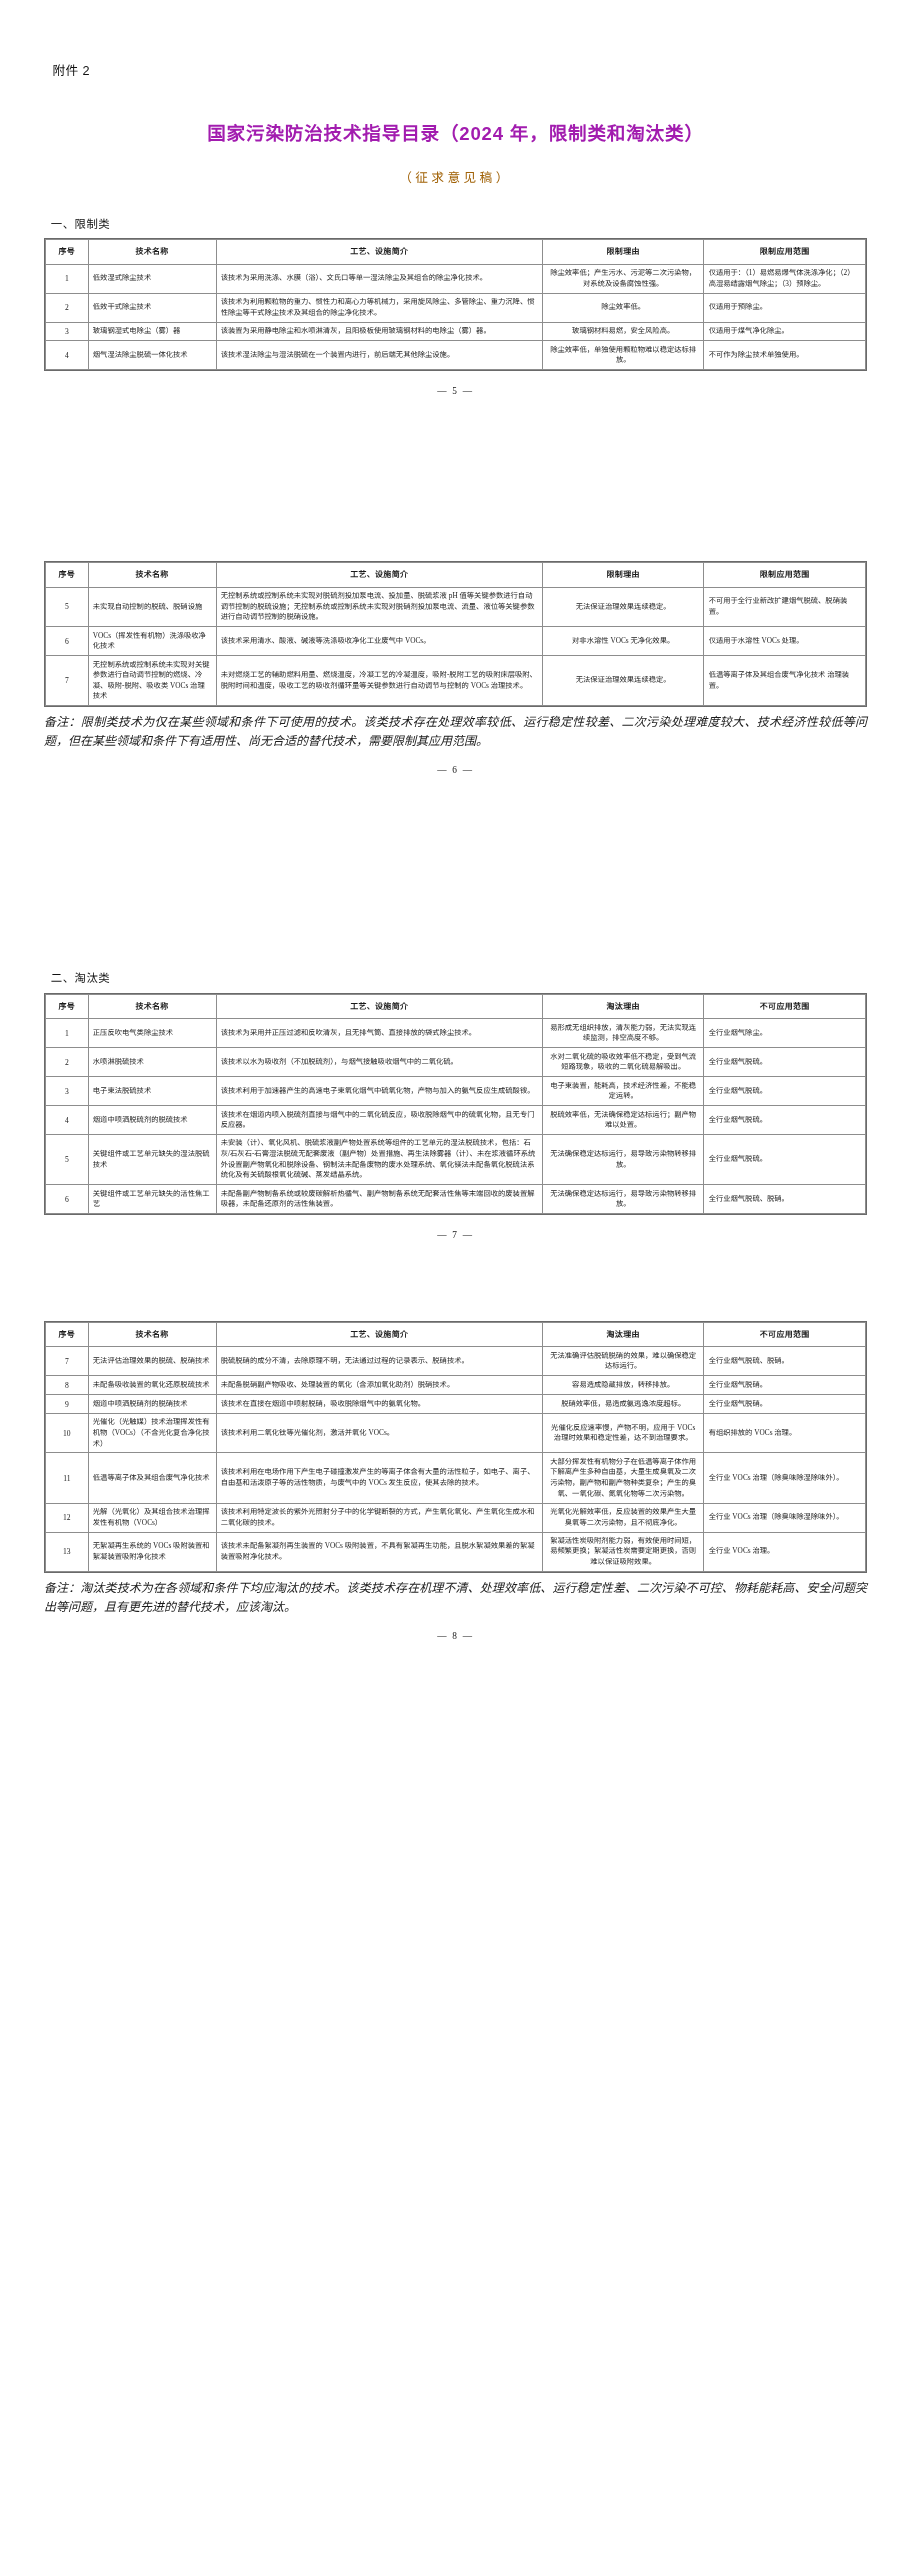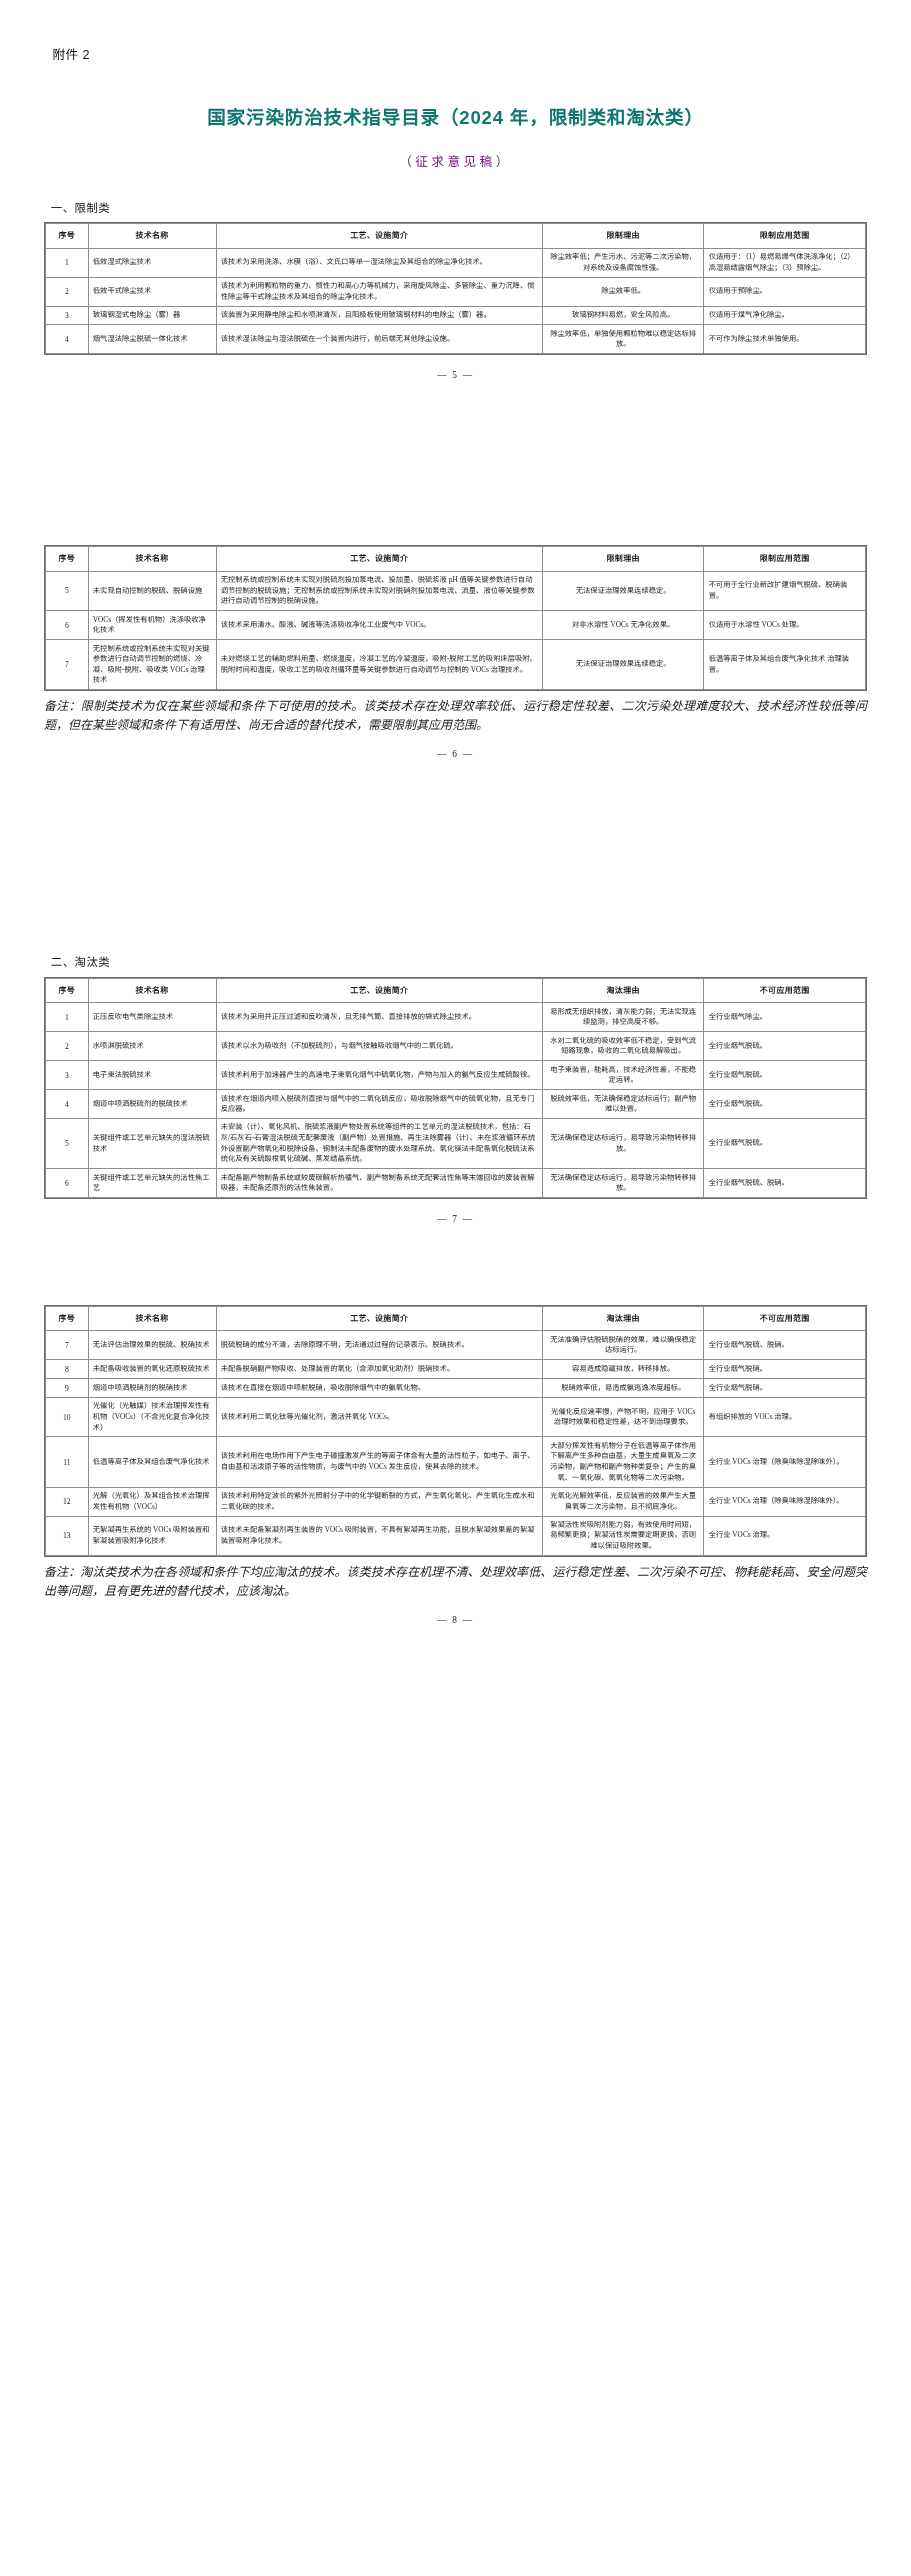--- a/index.html
+++ b/index.html
@@ -9,21 +9,21 @@
   }
   body {
     width: 911px;
     font-family: "Liberation Serif", "DejaVu Serif", serif;
     color: #1a1a1a;
     -webkit-font-smoothing: antialiased;
   }
   .page {
     width: 911px;
     box-sizing: border-box;
-    padding: 0 0 0 0;
+    padding: 16px 0 0 0;
     position: relative;
   }
   .sheet {
     box-sizing: border-box;
     padding: 0 44px;
     position: relative;
   }
   
   .attachment-label {
     font-family: "Liberation Sans", "DejaVu Sans", sans-serif;
@@ -34,29 +34,29 @@
     padding-left: 8.4px;
     letter-spacing: 0.4px;
   }
   .doc-title {
     font-family: "Liberation Sans", "DejaVu Sans", sans-serif;
     font-size: 18.6px;
     font-weight: 700;
     text-align: center;
     letter-spacing: 0.8px;
     margin-top: 37px;
-    color: #0f766e;
+    color: #a21caf;
   }
   .doc-subtitle {
     font-family: "Liberation Serif", "DejaVu Serif", serif;
     font-size: 12.7px;
     text-align: center;
     margin-top: 22px;
     letter-spacing: 3.4px;
-    color: #701a75;
+    color: #a16207;
   }
   .section-heading {
     font-family: "Liberation Sans", "DejaVu Sans", sans-serif;
     font-size: 11.4px;
     font-weight: 400;
     margin: 29px 0 7.6px 6.8px;
     letter-spacing: 0.5px;
     color: #111;
   }
   

